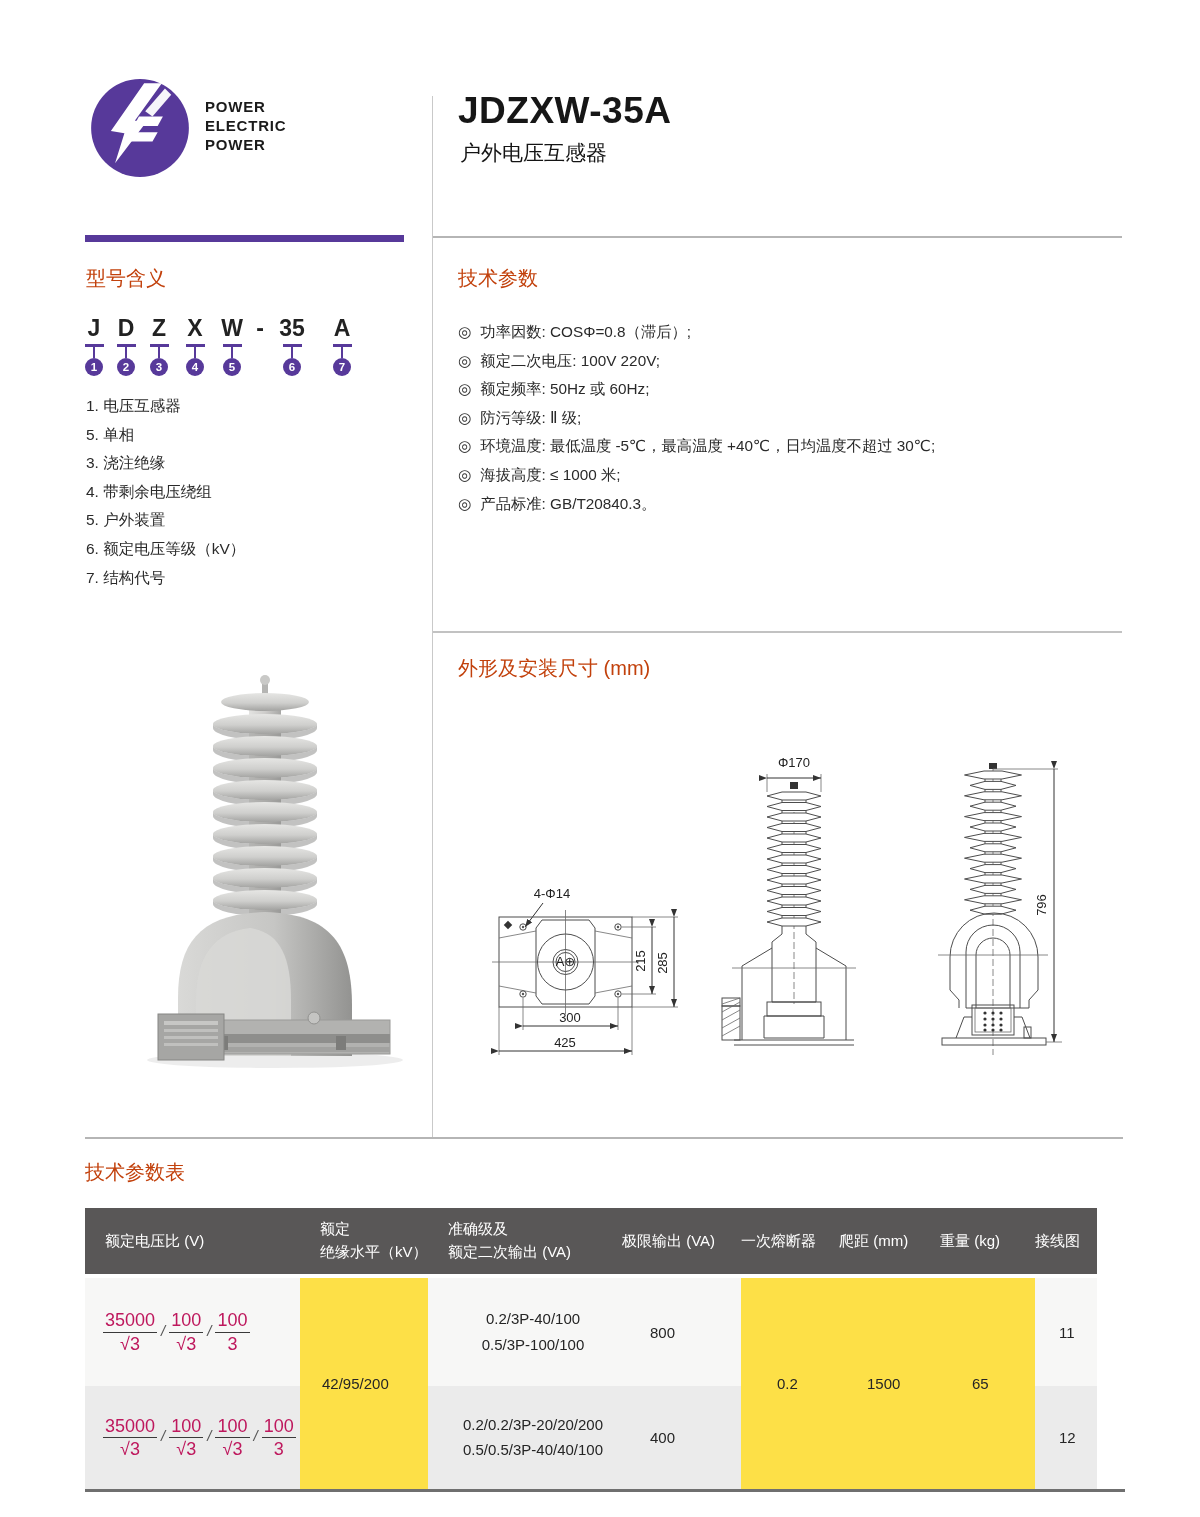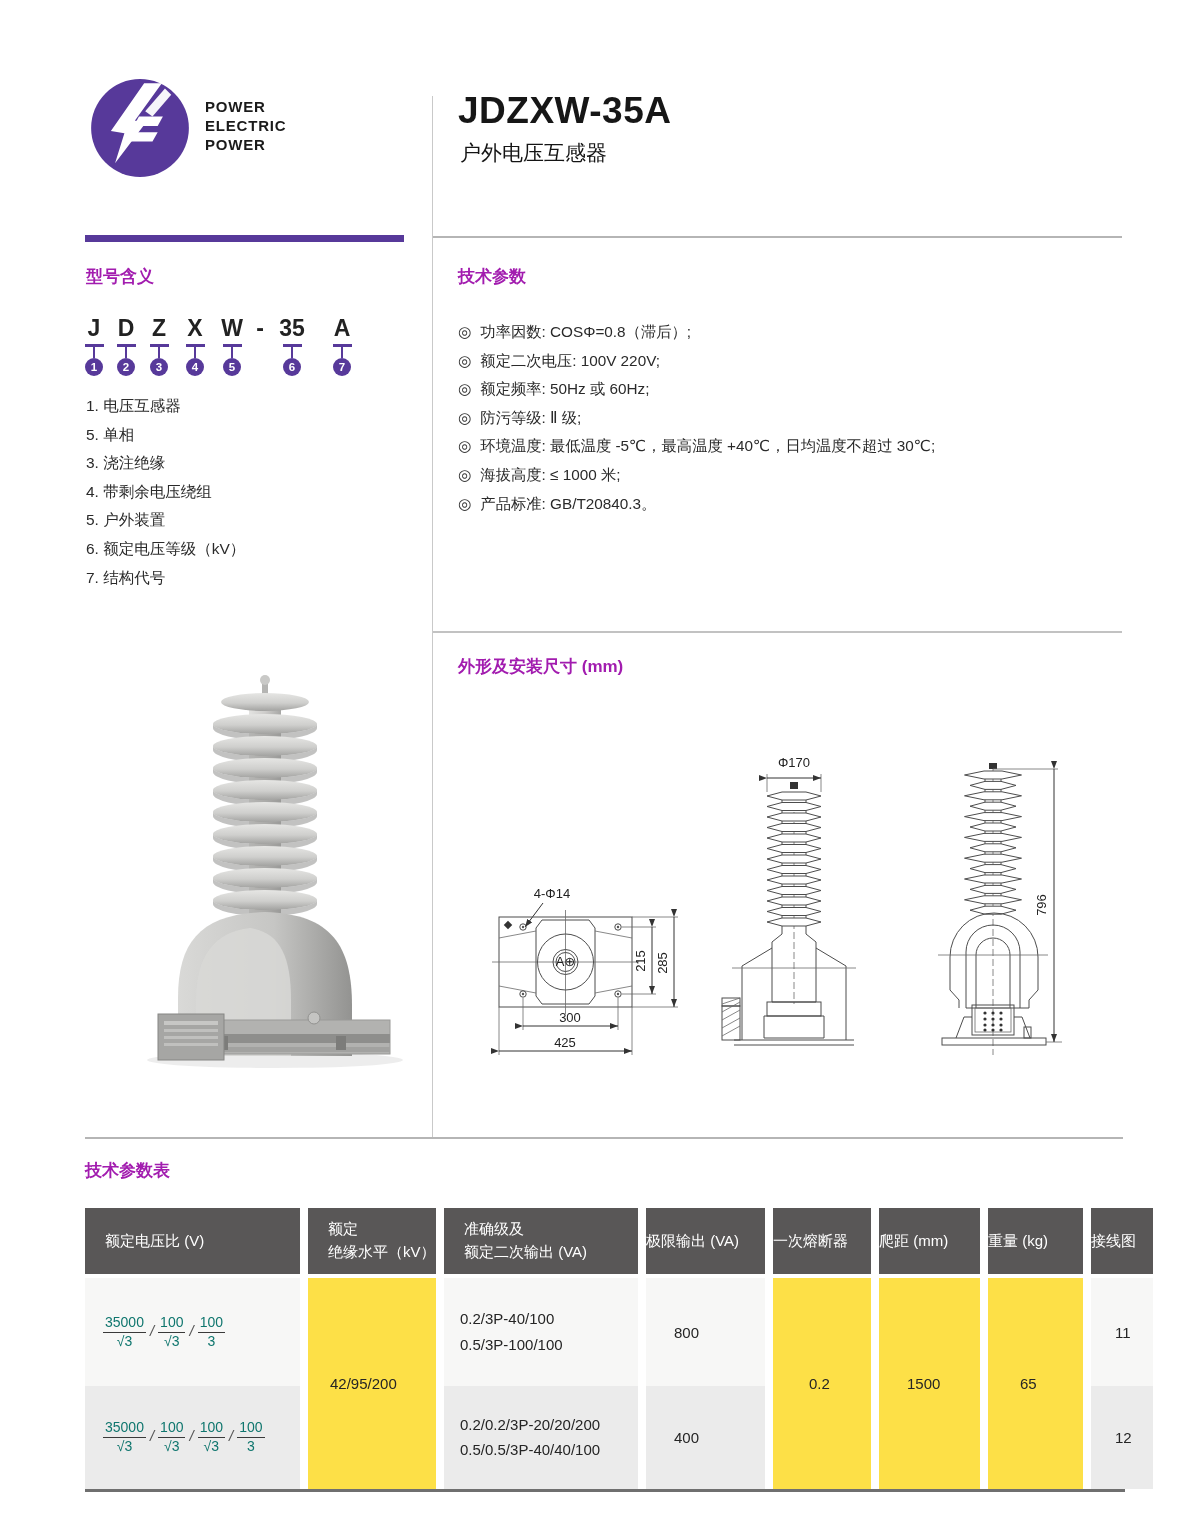--- a/index.html
+++ b/index.html
@@ -16,21 +16,21 @@
              letter-spacing:0.8px; line-height:19px; color:#1b1b1b; }
   .title { position:absolute; left:458px; top:90px; font-size:37px; font-weight:700;
            color:#161616; letter-spacing:0.5px; }
   .subtitle { position:absolute; left:460px; top:139px; font-size:21px; color:#141414; }
   .purple-bar { position:absolute; left:85px; top:235px; width:319px; height:7px; background:#57399a; }
   .vline { position:absolute; left:432px; top:96px; width:1px; height:1042px; background:#c9c9c9; }
   .hline { position:absolute; background:#b5b5b5; }
   .hline.t { left:433px; top:236px; width:689px; height:2px; }
   .hline.m { left:433px; top:631px; width:689px; height:2px; background:#c2c2c2; }
   .hline.b { left:85px; top:1137px; width:1038px; height:2px; }
-  .sec-title { position:absolute; font-size:17px; font-weight:700; color:#a21caf; }
+  .sec-title { position:absolute; font-size:20px; font-weight:400; color:#c2410c; }
   
   .model-row { position:absolute; left:79px; top:314px; width:310px; height:82px; }
   .m-unit { position:absolute; top:0; width:30px; display:flex; flex-direction:column; align-items:center; }
   .m-char { font-size:23px; font-weight:700; color:#222; height:28px; line-height:28px; }
   .m-bar { width:19px; height:2.5px; background:#57399a; margin-top:2px; }
   .m-stem { width:2.5px; height:11px; background:#57399a; }
   .m-badge { width:18px; height:18px; border-radius:50%; background:#57399a; color:#fff;
              font-size:11.5px; font-weight:700; text-align:center; line-height:18px; }
   .model-list { position:absolute; left:86px; top:392px; font-size:15.5px; line-height:28.6px; color:#2a2a2a; }
   
@@ -40,33 +40,33 @@
   
   .photo { position:absolute; left:100px; top:668px; }
   .dwg { position:absolute; }
   .dwg text { font-family:"Liberation Sans","DejaVu Sans",sans-serif; font-size:13px; fill:#222; }
   .dwg .ln { stroke:#4d4d4d; stroke-width:1; fill:none; }
   .dwg .thin { stroke:#6a6a6a; stroke-width:0.8; fill:none; }
   .dwg .dim { stroke:#333; stroke-width:1; fill:none; }
   .dwg .fin { fill:#ffffff; stroke:#4d4d4d; stroke-width:1; }
   
   .table-wrap { position:absolute; left:85px; top:1208px; width:1040px; }
-  .spec-head, .spec-body { display:grid; column-gap:8px;
+  .spec-head, .spec-body { display:grid; column-gap:0;
       grid-template-columns:215px 128px 194px 119px 98px 101px 95px 62px; }
   .spec-head { grid-template-rows:66px; }
   .hcell { background:#595757; color:#fff; font-size:15px; display:flex; flex-direction:column;
            justify-content:center; gap:4px; padding-left:20px; line-height:1.25; }
   .hcell.center { align-items:flex-start; padding-left:0; text-align:center; }
   .spec-body { margin-top:4px; grid-template-rows:108px 103px; }
   .cell { font-size:15px; color:#252525; display:flex; align-items:center; }
   .bg1 { background:#f7f7f6; } .bg2 { background:#ebebeb; }
   .span2 { grid-row:1 / span 2; background:#fde047; }
-  .cell.lines { flex-direction:column; align-items:flex-start; justify-content:center; gap:5px; line-height:1.35; }
+  .cell.lines { flex-direction:column; align-items:center; justify-content:center; gap:5px; line-height:1.35; }
   .bottom-rule { height:3px; background:#6f6f6f; }
-  .frac { display:inline-flex; flex-direction:column; align-items:center; font-size:14px; line-height:1.12; color:#0f766e; }
+  .frac { display:inline-flex; flex-direction:column; align-items:center; font-size:18px; line-height:1.12; color:#be185d; }
   .frac .num { padding:0 2px 1px; border-bottom:1.4px solid #3a3a3a; }
   .frac .den { padding-top:1px; }
   .rsep { margin:0 4px; font-style:italic; color:#555; transform:translateY(-2px); }
 </style>
 </head>
 <body>
 
 <div class="page">
 
   <svg class="logo" viewBox="0 0 100 100">

